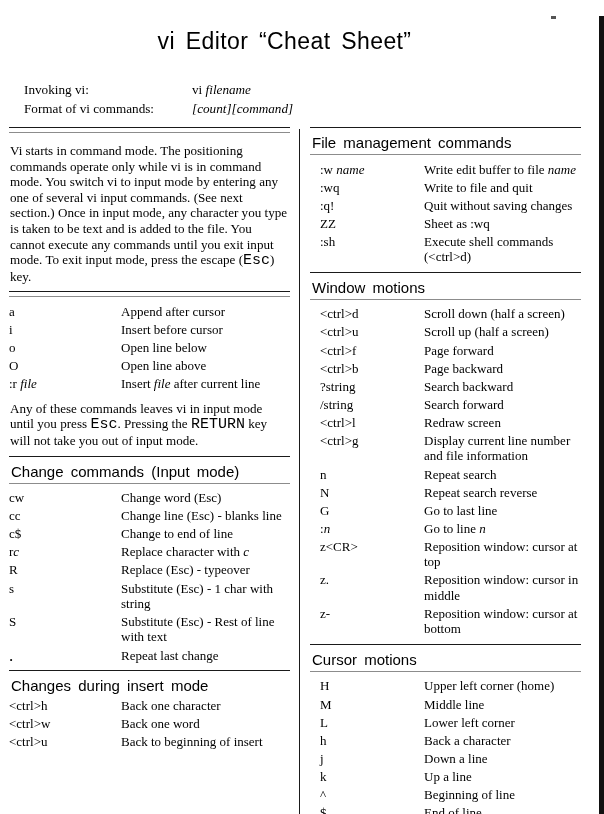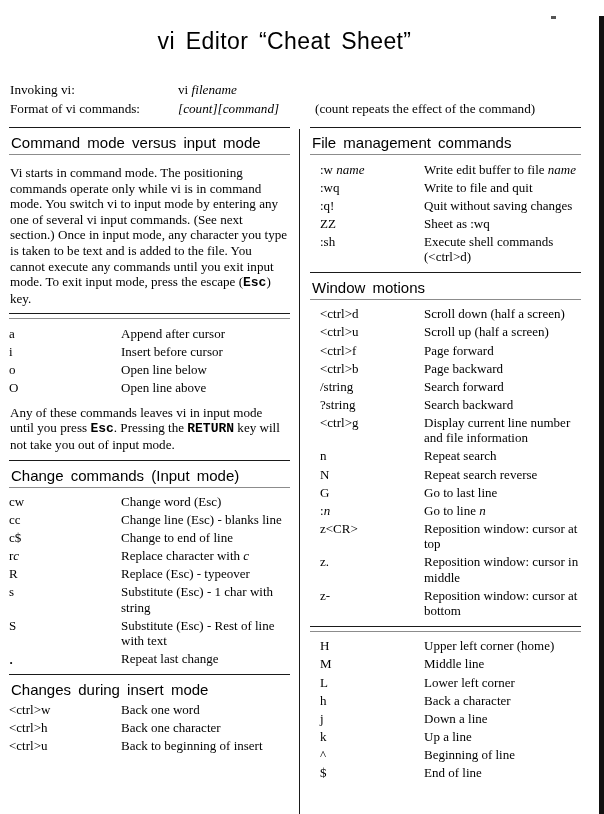--- a/index.html
+++ b/index.html
@@ -43,21 +43,21 @@
     letter-spacing: 0.4px;
     word-spacing: 4px;
     margin: 0;
     padding: 8px 30px 0 0;
     line-height: 34px;
     font-weight: normal;
   }
 
   .invoke-block {
     margin: 22px 0 0 0;
-    padding: 0 10px 0 10px;
+    padding: 0 10px 0 24px;
     font-size: 13.2px;
     line-height: 19px;
   }
   .invoke-row { display: flex; }
   .invoke-label { width: 168px; flex: 0 0 168px; }
   .invoke-syntax { width: 137px; flex: 0 0 137px; }
   .invoke-note { flex: 1 1 auto; }
   .ital { font-style: italic; }
 
   
@@ -110,22 +110,22 @@
   .para {
     font-size: 13.1px;
     line-height: 15.6px;
     text-align: left;
     margin: 0;
     padding: 2px 1px 7px 1px;
   }
   .para.tight { padding-top: 4px; }
   .mono-key {
     font-family: "Liberation Mono", monospace;
-    font-size: 13px;
-    font-weight: bold;
+    font-size: 15px;
+    font-weight: normal;
   }
 
   table.cmds {
     border-collapse: collapse;
     width: 100%;
     font-size: 13px;
     margin: 0 0 5px 0;
   }
   table.cmds td {
     vertical-align: top;
@@ -153,31 +153,29 @@
 
   <div class="invoke-block">
     <div class="invoke-row">
       <div class="invoke-label">Invoking vi:</div>
       <div class="invoke-syntax"><span>vi </span><span class="ital">filename</span></div>
       <div class="invoke-note"></div>
     </div>
     <div class="invoke-row">
       <div class="invoke-label">Format of vi commands:</div>
       <div class="invoke-syntax"><span></span><span class="ital">[count][command]</span></div>
-      <div class="invoke-note">(count repeats the effect of the command)</div>
     </div>
   </div>
 
   <div class="columns">
 
     <div class="col col-left">
 
       <div class="section">
         <div class="rule-top"></div>
-        <h2 class="sec-title">Command mode versus input mode</h2>
         <div class="rule-under"></div>
         <p class="para tight"><span>Vi starts in command mode. The positioning commands operate only while vi is in command mode. You switch vi to input mode by entering any one of several vi input commands. (See next section.) Once in input mode, any character you type is taken to be text and is added to the file. You cannot execute any commands until you exit input mode. To exit input mode, press the escape (</span><span class="mono-key">Esc</span><span>) key.</span></p>
       </div>
 
       <div class="section">
         <div class="rule-top"></div>
         <div class="rule-under"></div>
         <table class="cmds">
             <tbody>
           <tr>
@@ -189,20 +187,24 @@
             <td class="d">Insert before cursor</td>
           </tr>
           <tr>
             <td class="k">o</td>
             <td class="d">Open line below</td>
           </tr>
           <tr>
             <td class="k">O</td>
             <td class="d">Open line above</td>
           </tr>
+          <tr>
+            <td class="k"><span>:r </span><span class="ital">file</span></td>
+            <td class="d"><span>Insert </span><span class="ital">file</span><span> after current line</span></td>
+          </tr>
         </tbody>
           </table>
         <p class="para"><span>Any of these commands leaves vi in input mode until you press </span><span class="mono-key">Esc</span><span>. Pressing the </span><span class="mono-key">RETURN</span><span> key will not take you out of input mode.</span></p>
       </div>
 
       <div class="section">
         <div class="rule-top"></div>
         <h2 class="sec-title">Change commands (Input mode)</h2>
         <div class="rule-under"></div>
         <table class="cmds">
@@ -242,28 +244,28 @@
         </tbody>
           </table>
       </div>
 
       <div class="section">
         <div class="rule-top"></div>
         <h2 class="sec-title">Changes during insert mode</h2>
         <table class="cmds">
             <tbody>
           <tr>
+            <td class="k">&lt;ctrl&gt;h</td>
+            <td class="d">Back one character</td>
+          </tr>
+          <tr>
             <td class="k">&lt;ctrl&gt;w</td>
             <td class="d">Back one word</td>
           </tr>
           <tr>
-            <td class="k">&lt;ctrl&gt;h</td>
-            <td class="d">Back one character</td>
-          </tr>
-          <tr>
             <td class="k">&lt;ctrl&gt;u</td>
             <td class="d">Back to beginning of insert</td>
           </tr>
         </tbody>
           </table>
       </div>
 
     </div>
 
     <div class="col-divider"></div>
@@ -316,26 +318,30 @@
               </tr>
           <tr>
                 <td class="k">&lt;ctrl&gt;f</td>
                 <td class="d">Page forward</td>
               </tr>
           <tr>
                 <td class="k">&lt;ctrl&gt;b</td>
                 <td class="d">Page backward</td>
               </tr>
           <tr>
+                <td class="k">?string</td>
+                <td class="d">Search backward</td>
+              </tr>
+          <tr>
                 <td class="k">/string</td>
                 <td class="d">Search forward</td>
               </tr>
           <tr>
-                <td class="k">?string</td>
-                <td class="d">Search backward</td>
+                <td class="k">&lt;ctrl&gt;l</td>
+                <td class="d">Redraw screen</td>
               </tr>
           <tr>
                 <td class="k">&lt;ctrl&gt;g</td>
                 <td class="d">Display current line number and file information</td>
               </tr>
           <tr>
                 <td class="k">n</td>
                 <td class="d">Repeat search</td>
               </tr>
           <tr>
@@ -361,20 +367,21 @@
           <tr>
                 <td class="k">z-</td>
                 <td class="d">Reposition window: cursor at bottom</td>
               </tr>
         </tbody>
           </table>
       </div>
 
       <div class="section">
         <div class="rule-top"></div>
+        <h2 class="sec-title">Cursor motions</h2>
         <div class="rule-under"></div>
         <table class="cmds">
             <tbody>
           <tr>
                 <td class="k">H</td>
                 <td class="d">Upper left corner (home)</td>
               </tr>
           <tr>
                 <td class="k">M</td>
                 <td class="d">Middle line</td>

